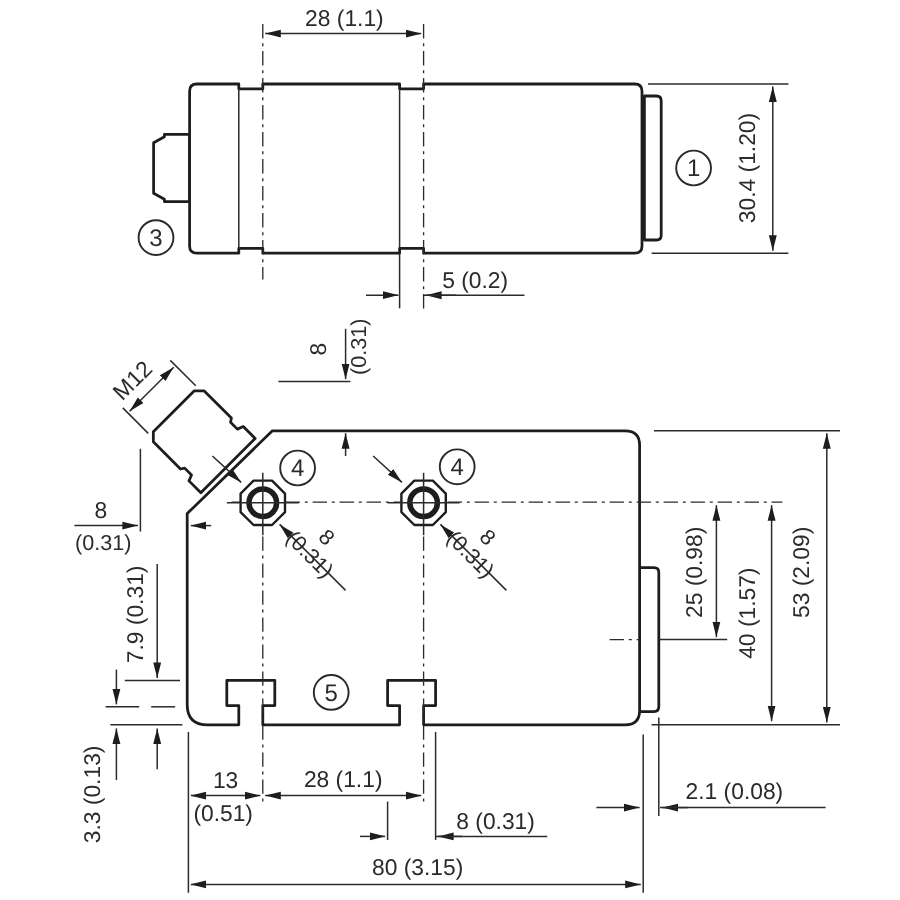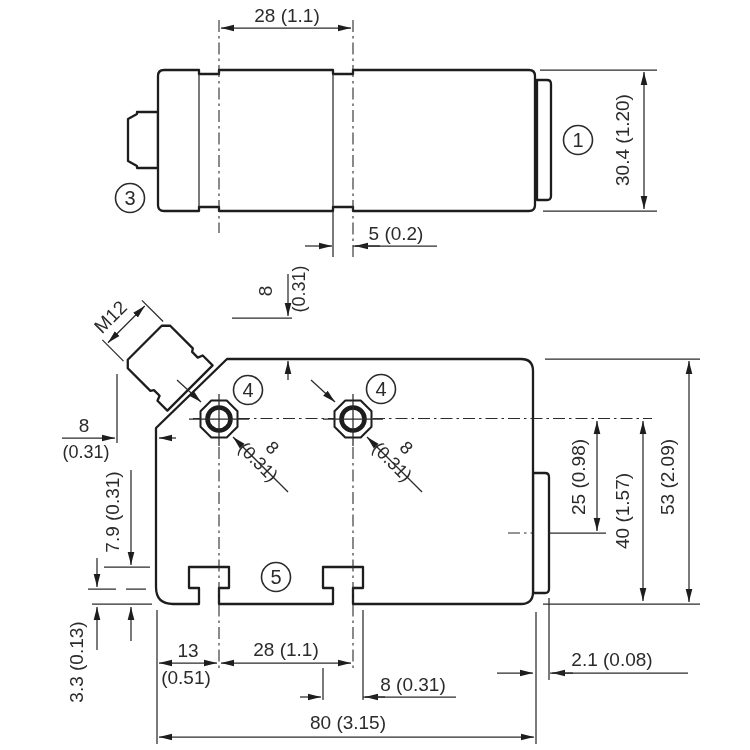--- a/index.html
+++ b/index.html
@@ -1,17 +1,17 @@
 <!DOCTYPE html>
 <html><head>
 <meta charset="utf-8">
 <style>
   html,body{margin:0;padding:0;background:#fff;}
   .frame{width:750px;height:750px;background:#ffffff;position:relative;overflow:hidden;
-         font-family:"Liberation Sans", sans-serif;border-radius:17px;}
+         font-family:"Liberation Sans", sans-serif;}
   svg{display:block;}
   .ol{fill:#ffffff;stroke:#1d1d1d;stroke-width:2.3;stroke-linejoin:round;stroke-linecap:round;}
   .ol2{fill:#ffffff;stroke:#1d1d1d;stroke-width:2;stroke-linejoin:round;}
   .ring{fill:#ffffff;stroke:#1d1d1d;stroke-width:4.6;}
   .tl{fill:none;stroke:#2b2b2b;stroke-width:1.25;}
   .cl{fill:none;stroke:#2b2b2b;stroke-width:1.1;stroke-dasharray:12 4 2.5 4;}
   .txt{font-family:"Liberation Sans", sans-serif;font-size:19px;fill:#2b2b2b;}
   .txt2{font-family:"Liberation Sans", sans-serif;font-size:18px;fill:#2b2b2b;}
   .ctxt{font-family:"Liberation Sans", sans-serif;font-size:20px;fill:#2b2b2b;}
   .ccirc{fill:#ffffff;stroke:#2b2b2b;stroke-width:1.6;}

